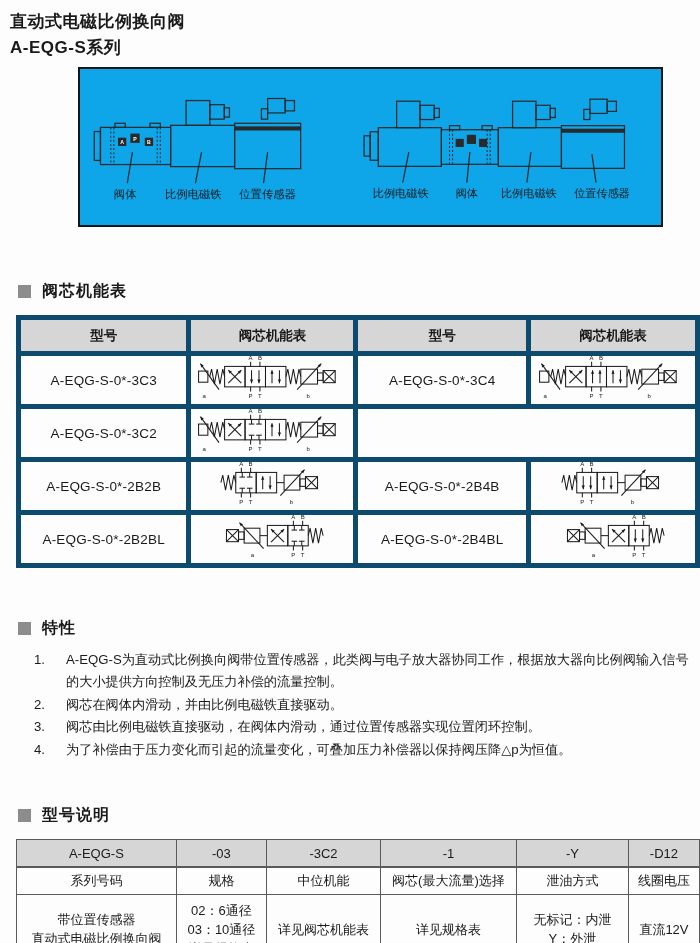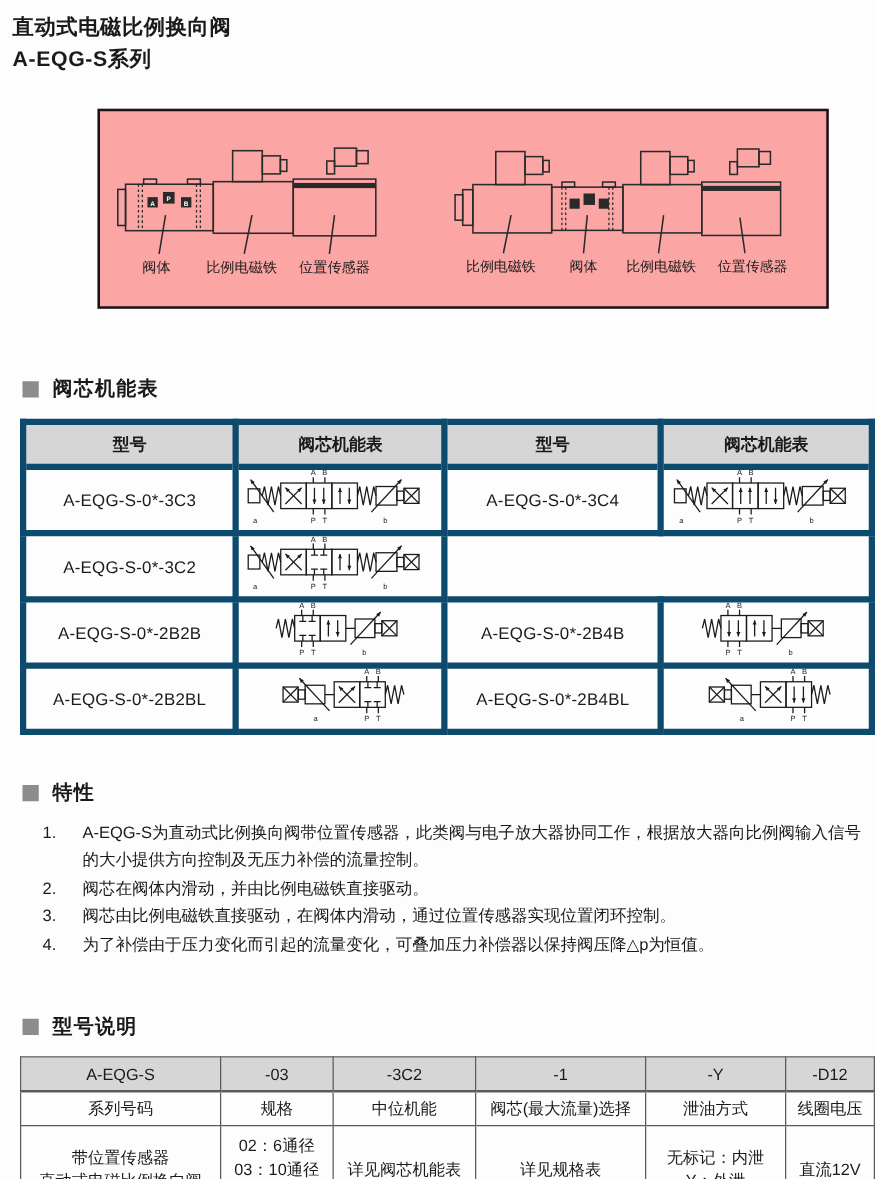--- a/index.html
+++ b/index.html
@@ -1,34 +1,34 @@
 <!DOCTYPE html>
 <html><head>
 <meta charset="utf-8">
 <style>
   html,body{margin:0;padding:0;background:#ffffff;}
   body{width:700px;font-family:"Liberation Sans","DejaVu Sans",sans-serif;color:#1a1a1a;}
   .page{width:700px;min-height:943px;background:#fdfdfd;box-sizing:border-box;padding:10px 8px 20px 8px;}
 
   .title-line{font-size:17px;font-weight:bold;margin:0 0 3px 2px;letter-spacing:.5px;}
 
-  .figure-box{margin:28px 0 0 70px;width:585px;height:160px;border:2px solid #161616;box-sizing:border-box;
-    display:flex;align-items:center;justify-content:space-between;padding:4px 6px;background:#fca5a5;}
+  .figure-box{margin:8px 0 0 70px;width:585px;height:160px;border:2px solid #161616;box-sizing:border-box;
+    display:flex;align-items:center;justify-content:space-between;padding:4px 6px;background:#0ea5e9;}
   .figure-box svg{display:block;}
   .fig-line{stroke:#2a2a2a;stroke-width:1.2;fill:none;}
   .fig-fill{fill:#2a2a2a;}
   .fig-dash{stroke:#2a2a2a;stroke-width:1;fill:none;stroke-dasharray:2 2;}
   .fig-label{font-size:11px;fill:#1a1a1a;text-anchor:middle;}
   .fig-port{font-size:5px;fill:#fff;text-anchor:middle;font-weight:bold;}
 
   .sec-head{display:flex;align-items:center;margin:0 0 0 10px;}
   .sec-head .sq{width:13px;height:13px;background:#8c8c8c;margin-right:11px;flex:none;}
   .sec-head .txt{font-size:16px;font-weight:bold;letter-spacing:1px;}
   .sh-1{margin-top:54px;}
-  .sh-2{margin-top:36px;}
+  .sh-2{margin-top:50px;}
   .sh-3{margin-top:44px;}
 
   table{border-collapse:collapse;table-layout:fixed;}
   .t1{width:684px;margin:13px 0 0 8px;}
   .t1 th,.t1 td{border:5px solid #0c4a6e;text-align:center;vertical-align:middle;padding:0;}
   .t1 thead th{background:#d6d6d6;height:31px;font-size:13.5px;font-weight:bold;border-bottom-width:2px;}
   .t1 tbody td{height:45px;font-size:13.5px;border-radius:20px;}
   .t1 .model{letter-spacing:.2px;}
   .sym-wrap{display:inline-block;line-height:0;}
 

